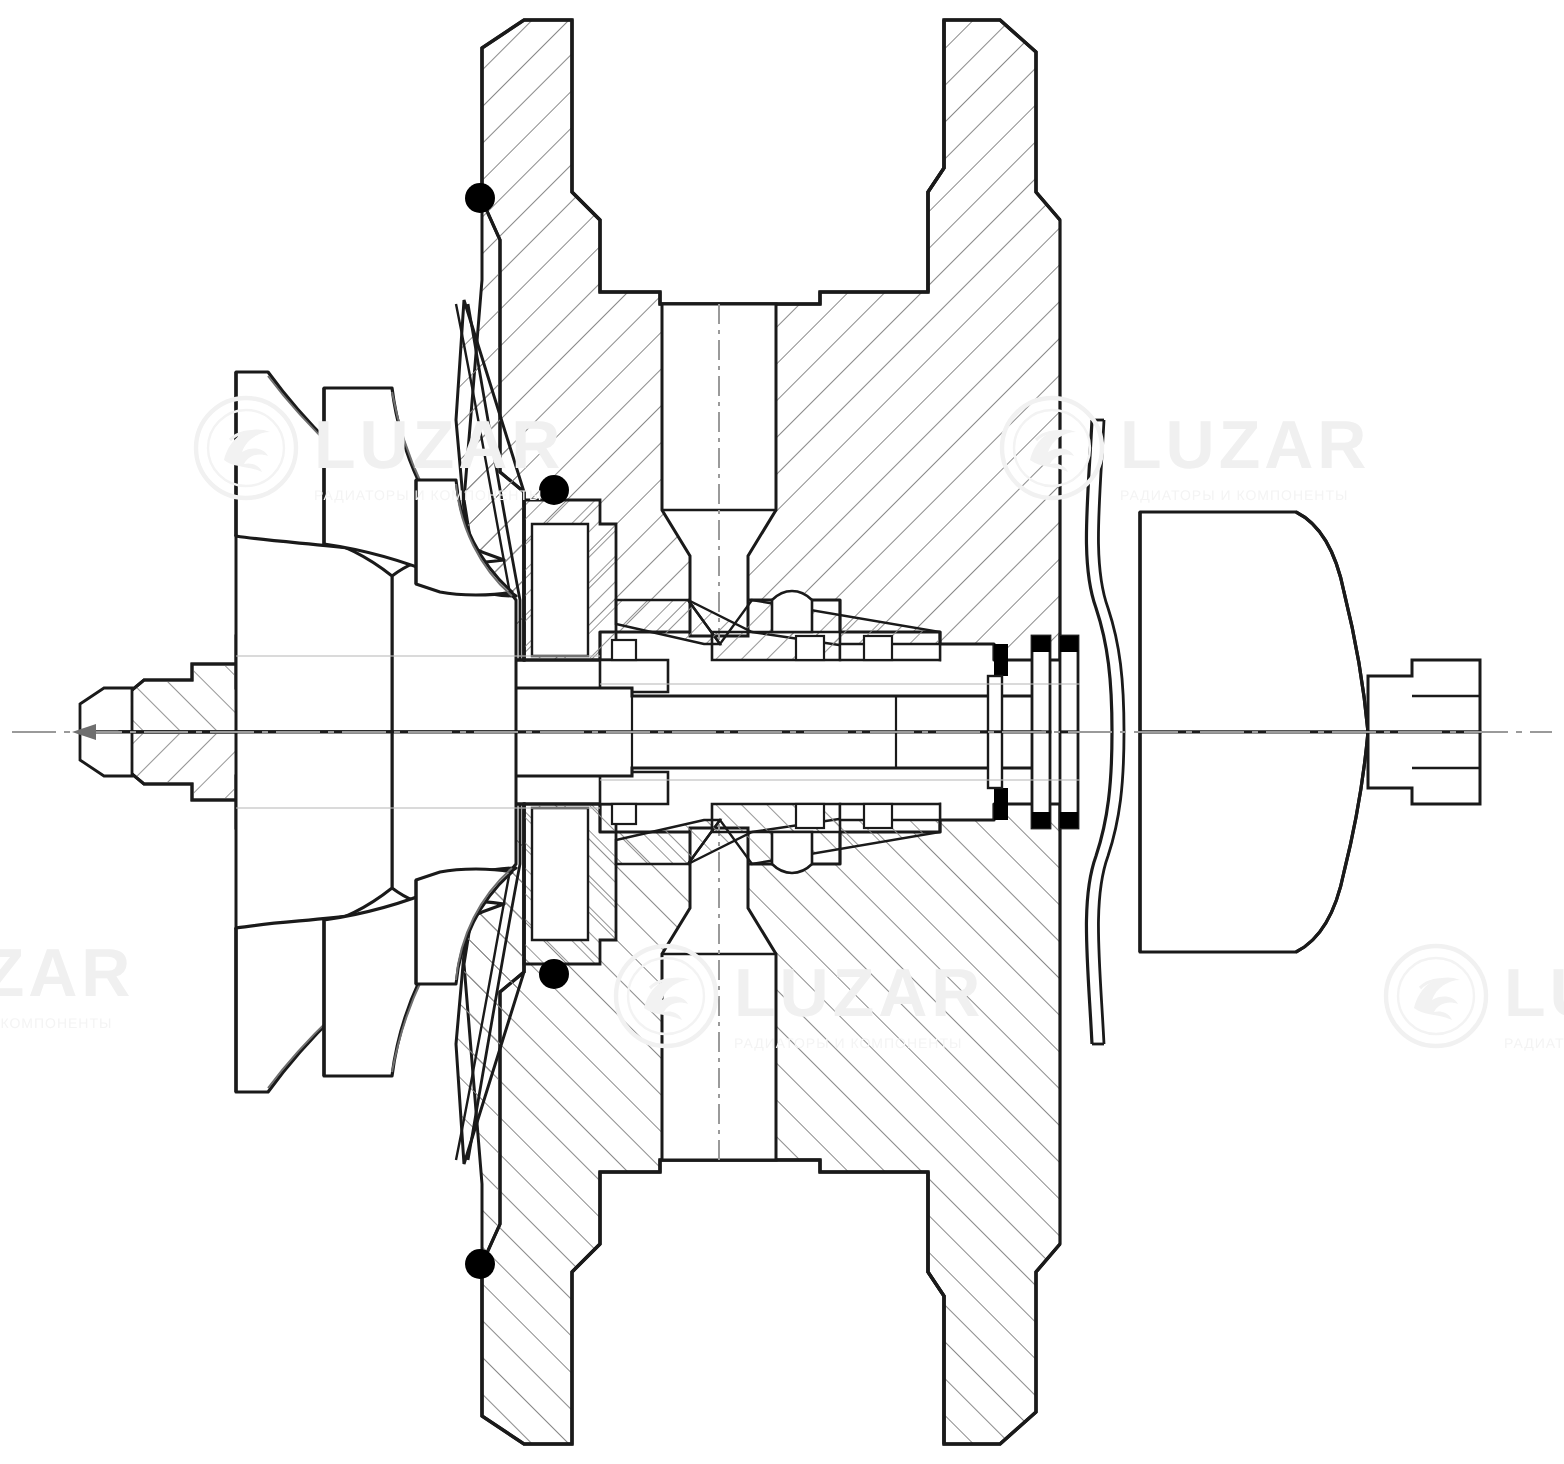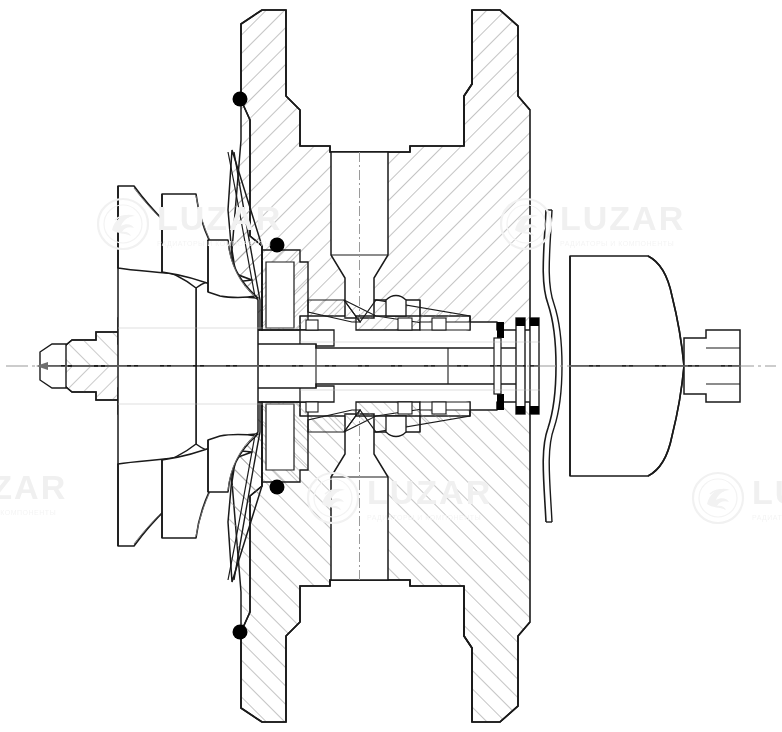--- a/index.html
+++ b/index.html
@@ -1,21 +1,21 @@
 <!DOCTYPE html>
 <html><head>
 <meta charset="utf-8">
 <title>Turbocharger Cartridge Cross-Section</title>
 <style>
   html,body{margin:0;padding:0;background:#ffffff;}
   body{width:782px;height:732px;overflow:hidden;
        font-family:"Liberation Sans",sans-serif;}
   #stage{position:relative;width:782px;height:732px;background:#fff;}
   svg.draw{position:absolute;left:0;top:0;width:782px;height:732px;display:block;}
-  .wm{position:absolute;display:flex;align-items:center;gap:6px;
+  .wm{position:absolute;display:flex;align-items:flex-end;gap:6px;
       pointer-events:none;user-select:none;}
   .wm .wmtext{font-family:"Liberation Sans",sans-serif;font-weight:bold;
       letter-spacing:2px;color:#f0f0f0;line-height:1;}
   .wm .wmsub{font-family:"Liberation Sans",sans-serif;color:#f4f4f4;
       line-height:1;letter-spacing:.5px;}
   .wmblock{display:flex;flex-direction:column;justify-content:center;}
 </style>
 </head>
 <body>
 

